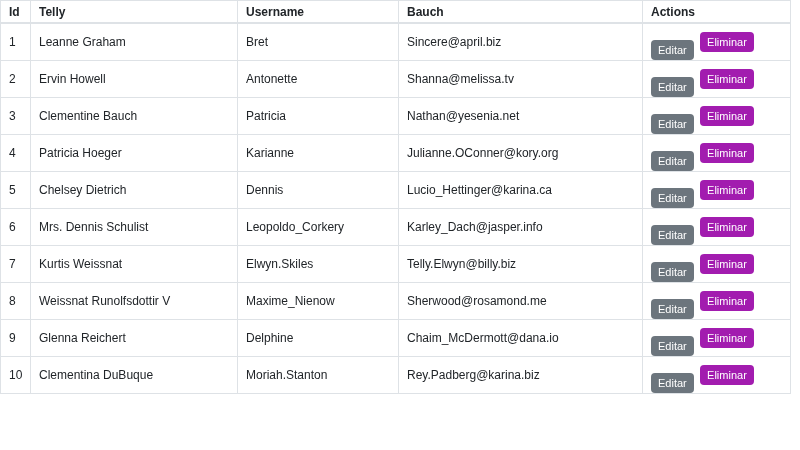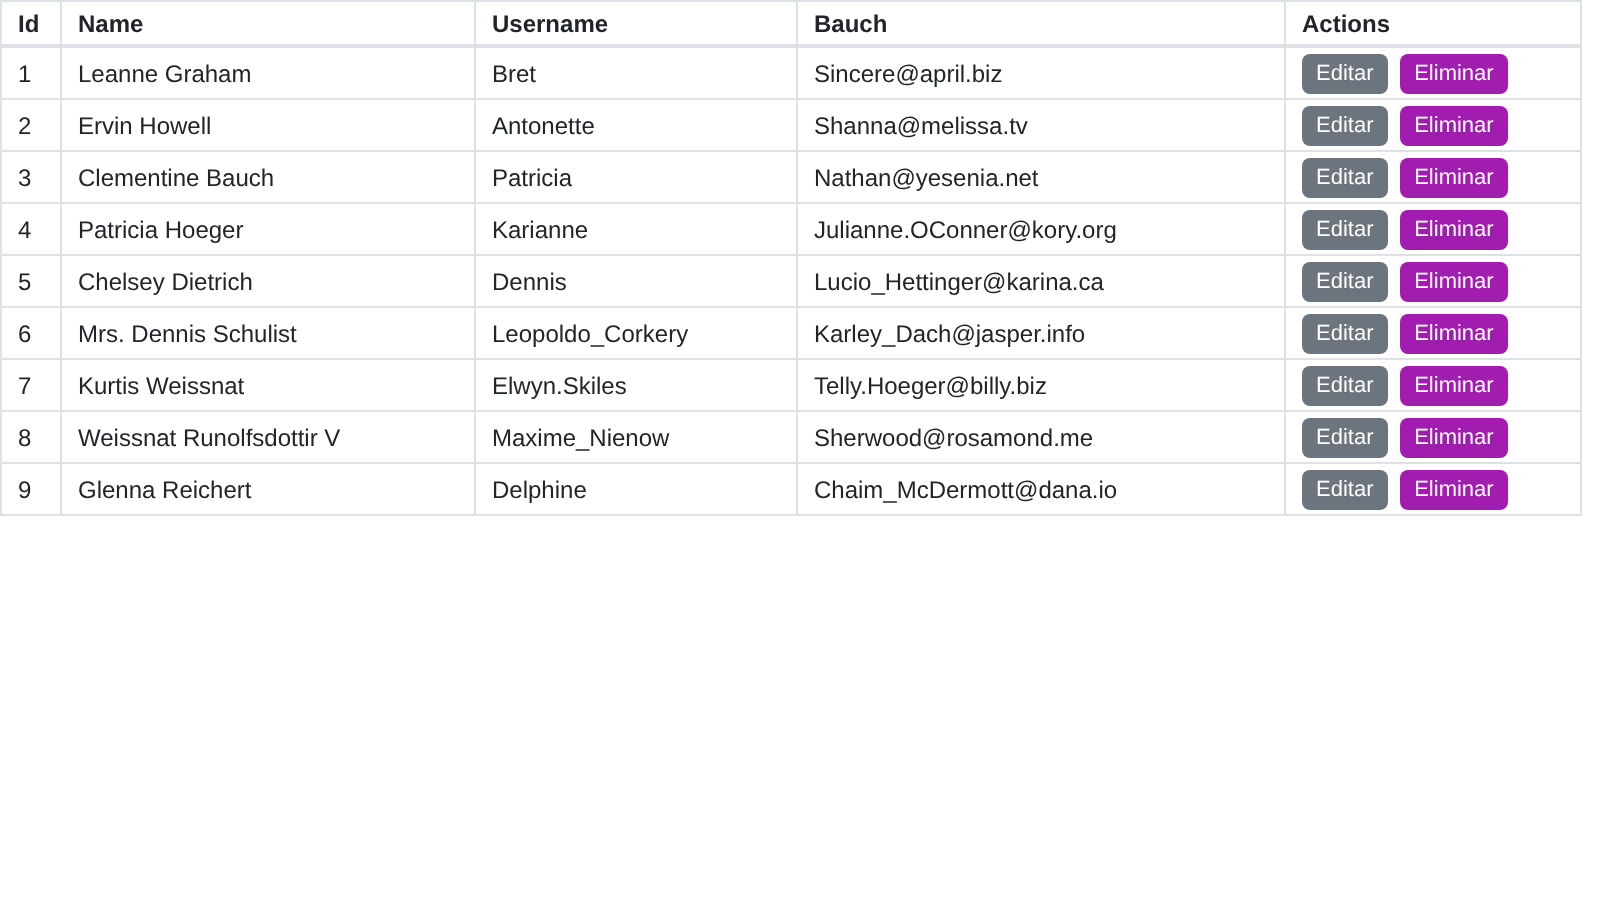--- a/index.html
+++ b/index.html
@@ -53,39 +53,39 @@
     border: none;
     border-radius: 4px;
     color: #ffffff;
     font-family: "Liberation Sans", sans-serif;
     font-size: 11px;
     line-height: 14px;
     padding: 3px 7px;
     cursor: pointer;
     vertical-align: middle;
   }
-  .btn-edit { background: #6c757d; margin-right: 3px; }
+  .btn-edit { background: #6c757d; margin-right: 3px; margin-top: 16px; }
   .btn-delete { background: #a21caf; }
 </style>
 </head>
 <body>
 
 <div class="page">
   <table class="users-table">
     <colgroup>
       <col style="width:30px">
       <col style="width:207px">
       <col style="width:161px">
       <col style="width:244px">
       <col style="width:148px">
     </colgroup>
     <thead>
       <tr>
         <th>Id</th>
-        <th>Name</th>
+        <th>Telly</th>
         <th>Username</th>
         <th>Bauch</th>
         <th class="col-actions">Actions</th>
       </tr>
     </thead>
     <tbody>
   <tr>
     <td>1</td>
     <td>Leanne Graham</td>
     <td>Bret</td>
@@ -148,21 +148,21 @@
     <td class="cell-actions">
       <button class="btn btn-edit">Editar</button>
       <button class="btn btn-delete">Eliminar</button>
     </td>
   </tr>
 
   <tr>
     <td>7</td>
     <td>Kurtis Weissnat</td>
     <td>Elwyn.Skiles</td>
-    <td>Telly.Hoeger@billy.biz</td>
+    <td>Telly.Elwyn@billy.biz</td>
     <td class="cell-actions">
       <button class="btn btn-edit">Editar</button>
       <button class="btn btn-delete">Eliminar</button>
     </td>
   </tr>
 
   <tr>
     <td>8</td>
     <td>Weissnat Runolfsdottir V</td>
     <td>Maxime_Nienow</td>
@@ -177,15 +177,25 @@
     <td>9</td>
     <td>Glenna Reichert</td>
     <td>Delphine</td>
     <td>Chaim_McDermott@dana.io</td>
     <td class="cell-actions">
       <button class="btn btn-edit">Editar</button>
       <button class="btn btn-delete">Eliminar</button>
     </td>
   </tr>
 
+  <tr>
+    <td>10</td>
+    <td>Clementina DuBuque</td>
+    <td>Moriah.Stanton</td>
+    <td>Rey.Padberg@karina.biz</td>
+    <td class="cell-actions">
+      <button class="btn btn-edit">Editar</button>
+      <button class="btn btn-delete">Eliminar</button>
+    </td>
+  </tr>
 </tbody>
   </table>
 </div>
 
 </body></html>

